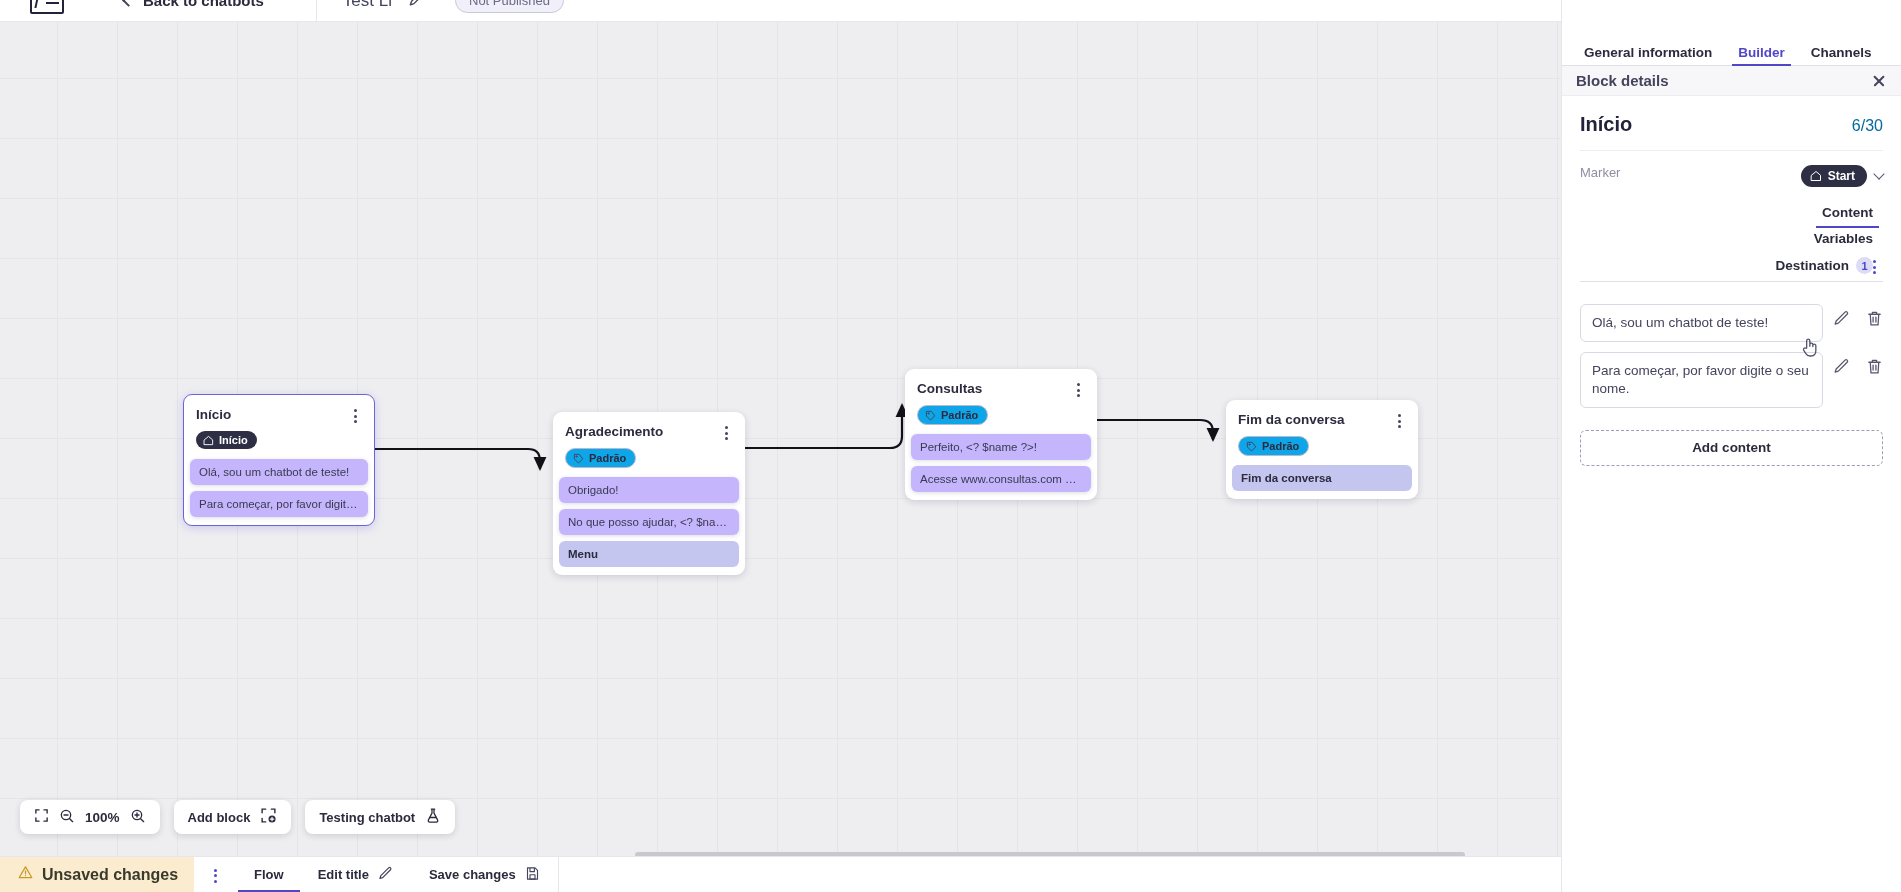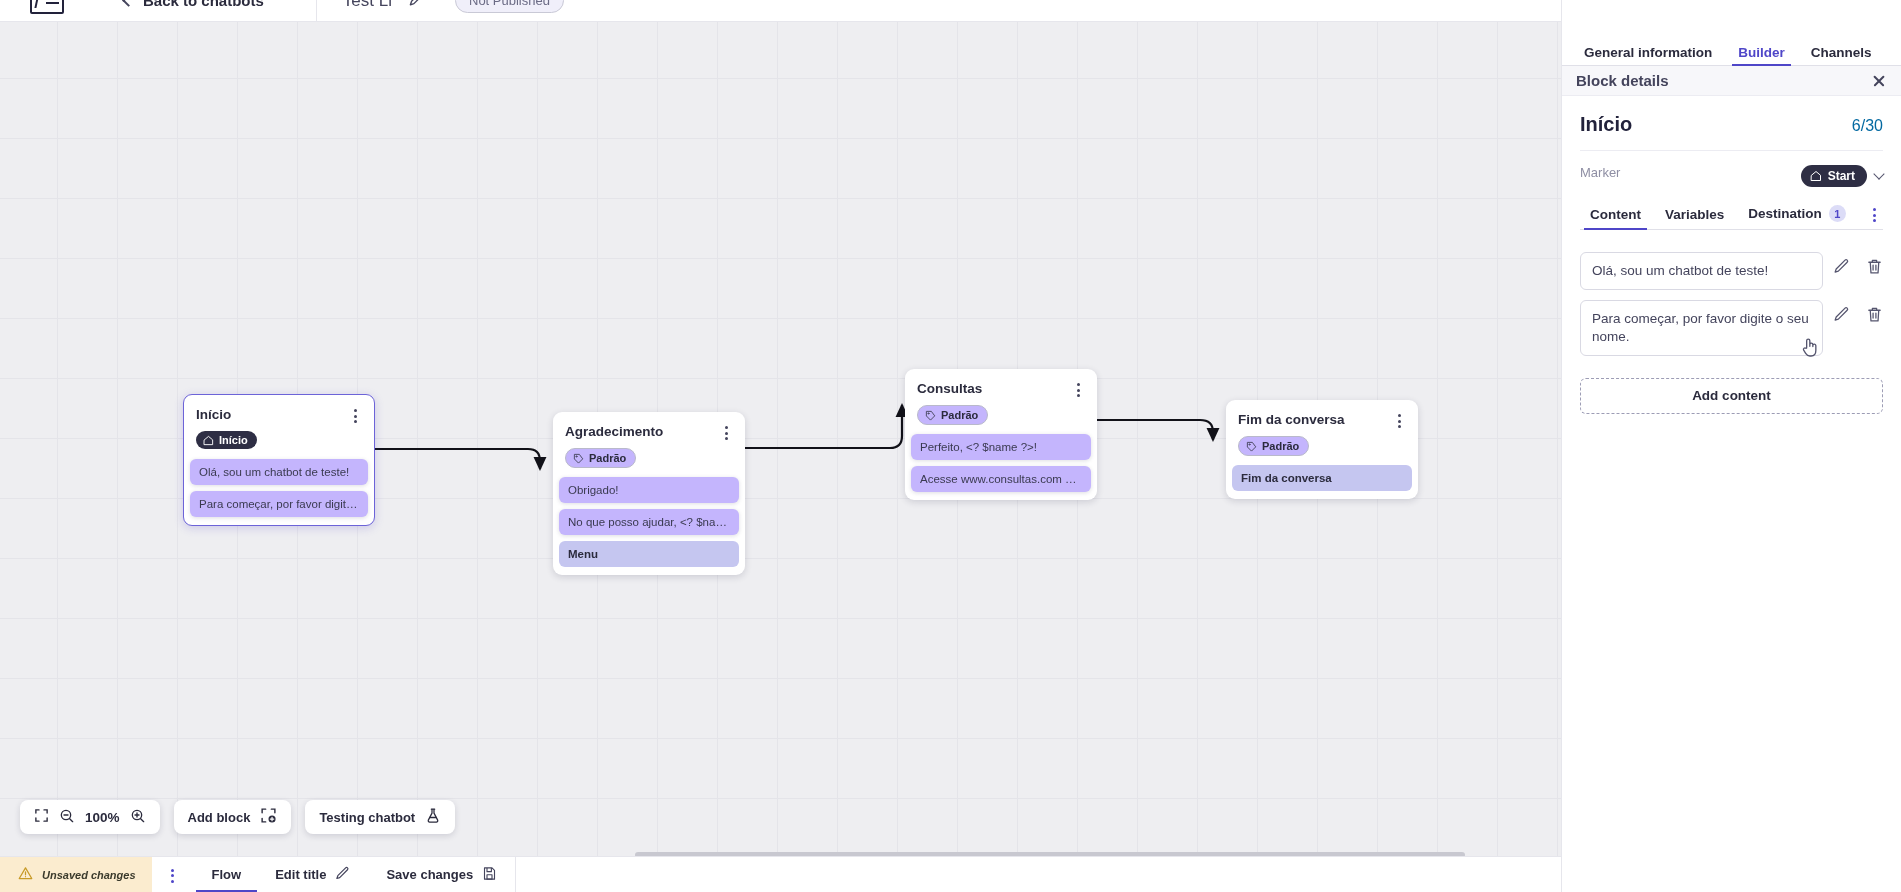--- a/index.html
+++ b/index.html
@@ -72,21 +72,21 @@
   .node-head { display: flex; align-items: flex-start; padding: 2px 12px 0 12px; }
   .node-title { font-size: 13.5px; font-weight: 600; color: #2b2b3d; flex: 1; line-height: 1.2; }
   .kebab { width: 14px; display: flex; flex-direction: column; align-items: center; gap: 2.5px; cursor: pointer; padding-top: 2px; }
   .kebab i { width: 3px; height: 3px; border-radius: 50%; background: #44445c; display: block; }
   .tag {
     display: inline-flex; align-items: center; gap: 5px;
     margin: 8px 0 0 12px; padding: 3px 9px 3px 7px;
     border-radius: 999px; font-size: 11px; font-weight: 600;
   }
   .tag.start { background: #2e2e44; color: #fff; }
-  .tag.default { background: #c4b5fd; color: #2b2b3d; border: 1px solid #b9b9cb; }
+  .tag.default { background: #0ea5e9; color: #2b2b3d; border: 1px solid #b9b9cb; }
   .tag svg { display: block; }
   .node-items { margin-top: 9px; padding: 0 6px; display: flex; flex-direction: column; gap: 6px; }
   .item {
     background: #c4b5fd; border-radius: 6px; padding: 7px 9px;
     font-size: 11.5px; color: #3a3a50; white-space: nowrap;
     overflow: hidden; text-overflow: ellipsis;
     box-shadow: 0 1px 4px rgba(30,30,60,.15);
   }
   .item.hl { background: #c5c6f0; color: #2b2b3d; font-weight: 600; box-shadow: none; }
 
@@ -108,21 +108,21 @@
   }
 
   
   .statusbar {
     position: absolute; left: 0; bottom: 0; width: 1561px; height: 36px;
     background: #fff; border-top: 1px solid #e6e6ec;
     display: flex; align-items: center;
   }
   .unsaved {
     height: 36px; background: #fbeccf; display: flex; align-items: center; gap: 9px;
-    padding: 0 16px 0 18px; font-size: 11px; font-weight: 600; color: #3a3a2c; font-style: italic;
+    padding: 0 16px 0 18px; font-size: 16px; font-weight: 600; color: #3a3a2c;
   }
   .sb-kebab { margin: 0 16px 0 14px; }
   .sb-tab {
     position: relative; height: 36px; display: flex; align-items: center;
     padding: 0 16px; font-size: 13px; font-weight: 600; color: #2b2b3d; cursor: pointer;
   }
   .sb-tab.active::after {
     content: ""; position: absolute; left: 0; right: 0; bottom: 0; height: 3px; background: #4f46c8;
   }
   .sb-btn {
@@ -176,21 +176,21 @@
     background: #2e2e44; color: #fff; border-radius: 999px;
     padding: 4px 12px 4px 9px; font-size: 12px; font-weight: 600; cursor: pointer;
   }
   .chev-down {
     width: 8px; height: 8px; border-right: 1.8px solid #55556e;
     border-bottom: 1.8px solid #55556e; transform: rotate(45deg);
     margin-top: -4px; cursor: pointer;
   }
   .sub-tabs {
     display: flex; align-items: flex-end; gap: 4px; margin-top: 14px;
-    border-bottom: 1px solid #e0e0e8; position: relative;
+    border-bottom: 1px solid #e0e0e8; position: relative; flex-direction: column;
   }
   .stab {
     position: relative; font-size: 13.5px; font-weight: 600; color: #2b2b3d;
     padding: 0 10px 7px 10px; cursor: pointer; display: flex; align-items: center; gap: 7px;
   }
   .stab.active::after {
     content: ""; position: absolute; left: 4px; right: 4px; bottom: -1px; height: 2.5px; background: #4f46c8;
   }
   .badge-count {
     background: #dcdcf7; color: #4f46c8; border-radius: 999px;

